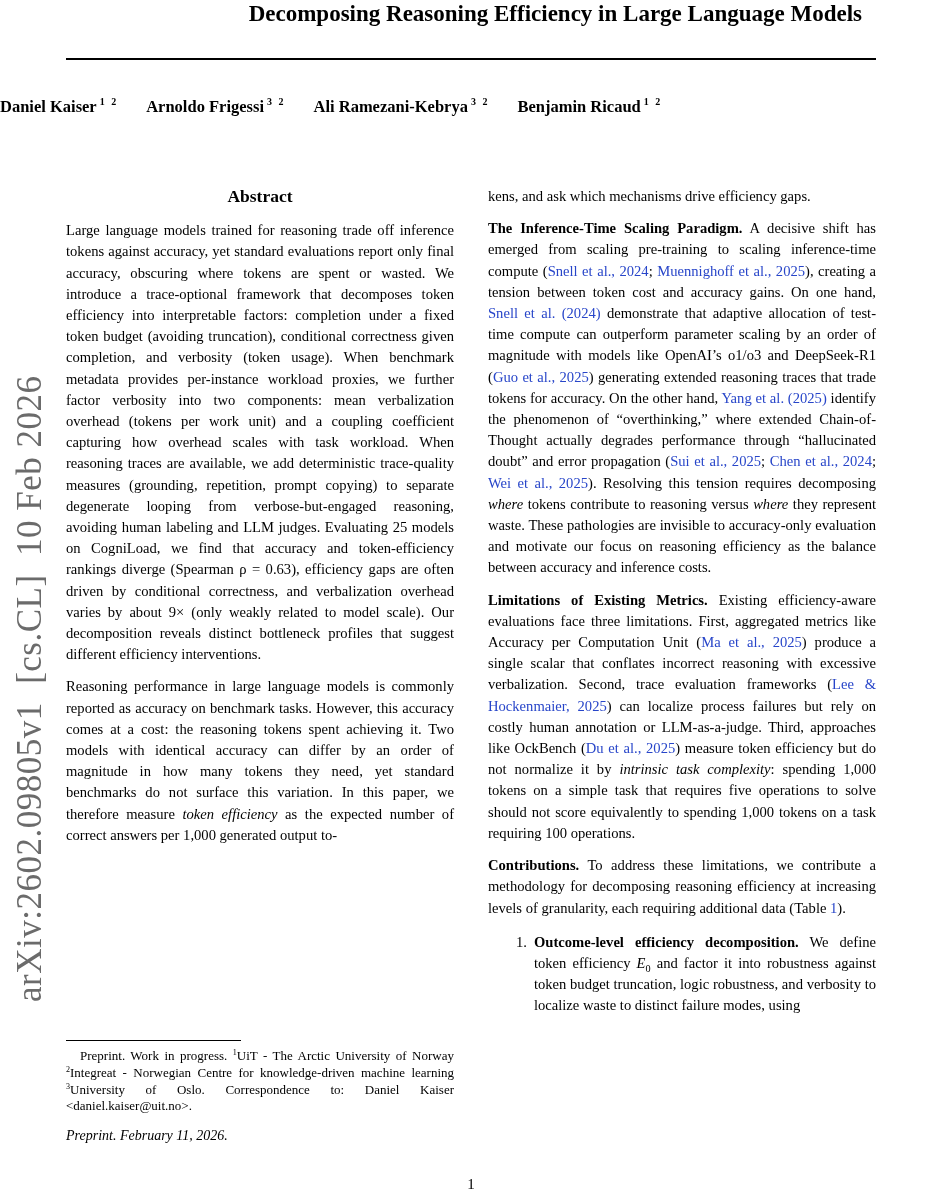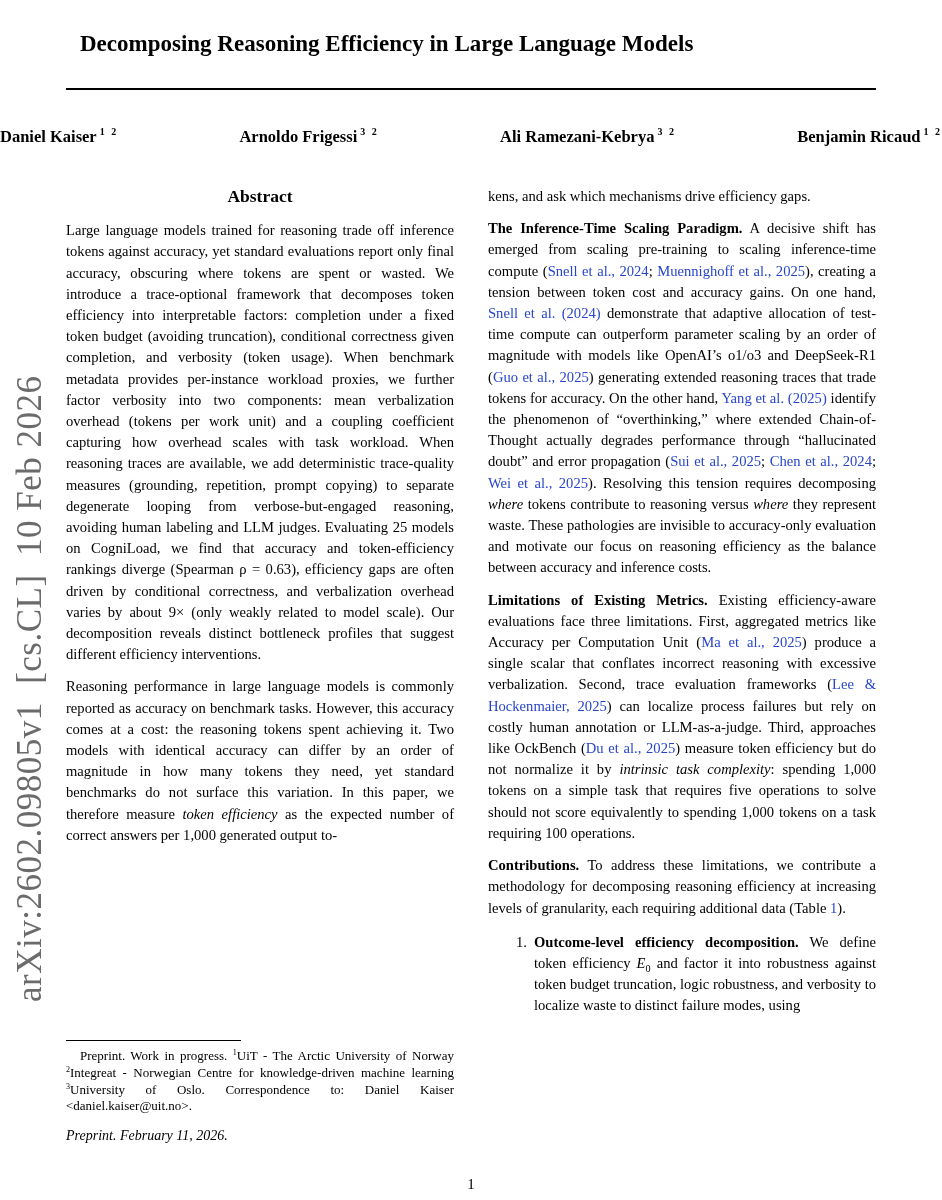--- a/index.html
+++ b/index.html
@@ -12,34 +12,33 @@
     margin: 0 auto;
     background: var(--background, #ffffff);
     color: var(--text, #000000);
     font-family: "Liberation Serif", serif;
     overflow: hidden;
   }
 
   
   .title {
     margin: 0 80px;
-    padding-top: 30px;
     font-size: 23px;
     font-weight: bold;
-    text-align: left;
+    text-align: right;
     line-height: 1.2;
   }
   .title-rule {
     border: 0;
     border-top: 2px solid #000;
     margin: 30px 66px 0 66px;
   }
   .authors {
     display: flex;
-    justify-content: space-between;
+    justify-content: flex-start;
     gap: 28px;
     margin-top: 36px;
     font-weight: bold;
     font-size: 16.5px;
   }
   .author { white-space: nowrap; }
   .author sup {
     font-size: 10px;
     font-weight: bold;
     margin-left: 3px;

